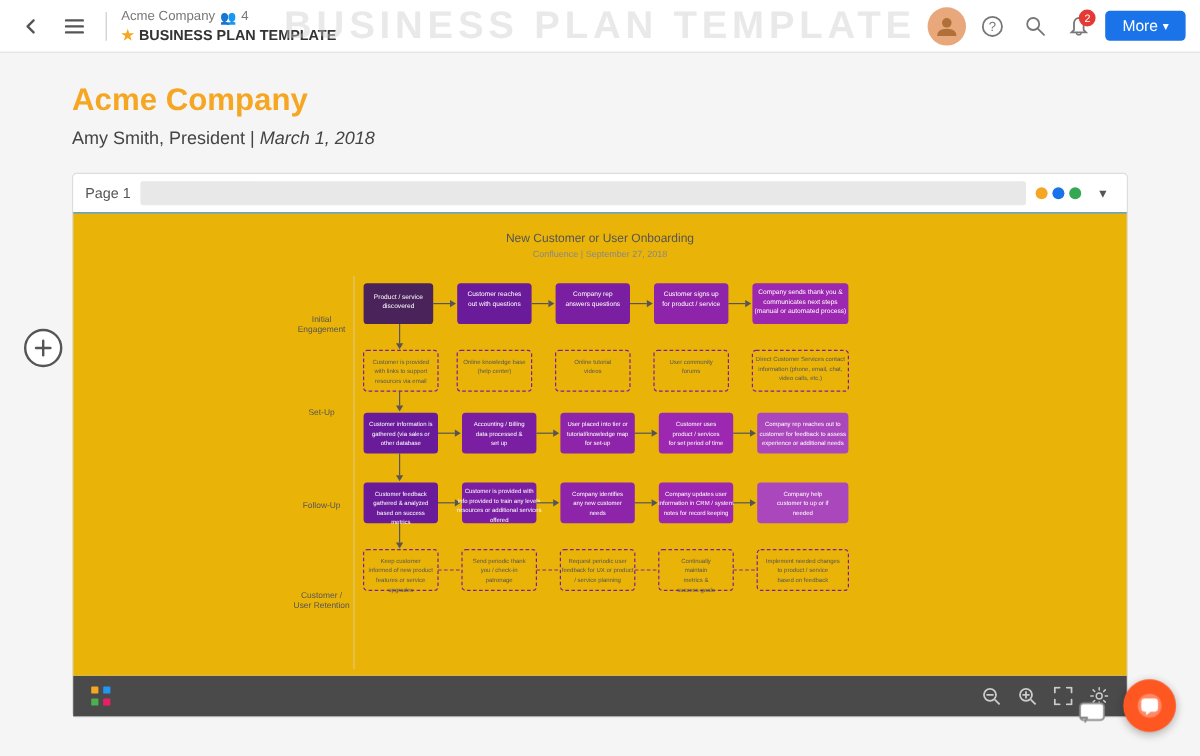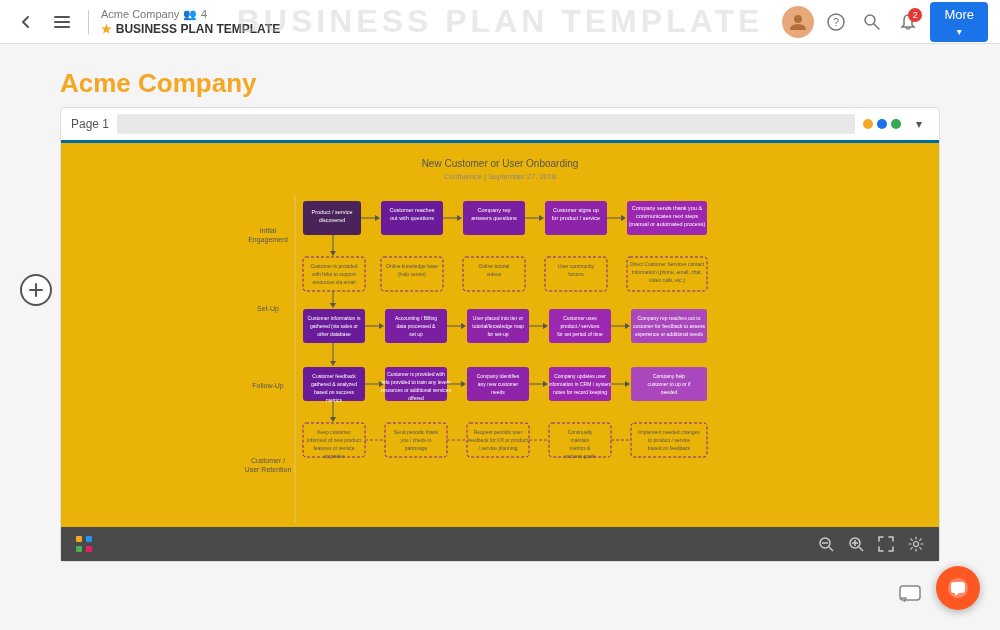--- a/index.html
+++ b/index.html
@@ -82,21 +82,21 @@
       display: flex; align-items: center; justify-content: center;
     }
     .more-btn {
       background: #1a73e8;
       color: #fff;
       border: none;
       border-radius: 4px;
       padding: 5px 14px;
       font-size: 13px;
       cursor: pointer;
-      display: flex; align-items: center; gap: 4px; flex-direction: column;
+      display: flex; align-items: center; gap: 4px;
     }
     .more-btn .chevron { font-size: 10px; }
 
     
     .main-content {
       height: calc(630px - 44px);
       overflow-y: auto;
       background: #f5f5f5;
       padding: 24px 60px;
       position: relative;
@@ -133,21 +133,21 @@
       border: 1px solid #ddd;
       border-radius: 4px;
       position: relative;
       margin-top: 8px;
     }
 
     
     .diagram-header {
       display: flex; align-items: center;
       padding: 6px 10px;
-      border-bottom: 3px solid #0369a1;
+      border-bottom: 1px solid #0369a1;
       gap: 8px;
     }
     .diagram-page-label {
       font-size: 12px; color: #555;
     }
     .diagram-tab-bar {
       flex: 1;
       height: 20px;
       background: #e8e8e8;
       border-radius: 2px;
@@ -285,20 +285,25 @@
 <div class="main-content">
 
   <div class="add-btn-left">
     <svg width="16" height="16" viewBox="0 0 16 16" fill="none">
       <line x1="8" y1="2" x2="8" y2="14" stroke="#555" stroke-width="2" stroke-linecap="round"></line>
       <line x1="2" y1="8" x2="14" y2="8" stroke="#555" stroke-width="2" stroke-linecap="round"></line>
     </svg>
   </div>
 
   <div class="doc-title">Acme Company</div>
+  <div class="doc-subtitle">
+    <span>Amy Smith, President</span>
+    <span> | </span>
+    <span class="date">March 1, 2018</span>
+  </div>
 
   <div class="diagram-container">
 
     <div class="diagram-header">
       <span class="diagram-page-label">Page 1</span>
       <div class="diagram-tab-bar"></div>
       <div class="diagram-dots">
         <div class="dot dot-orange"></div>
         <div class="dot dot-blue"></div>
         <div class="dot dot-green"></div>

